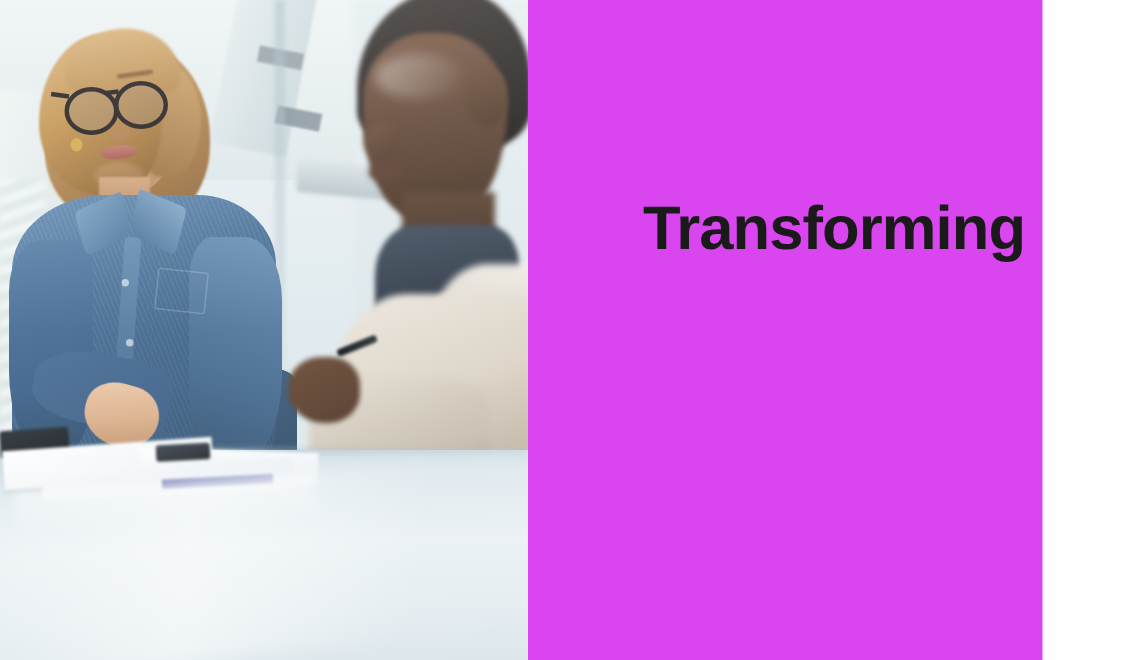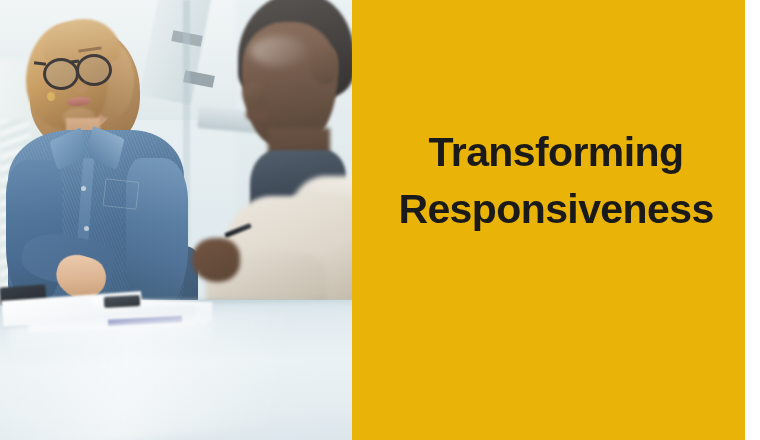--- a/index.html
+++ b/index.html
@@ -550,22 +550,22 @@
     position: absolute;
     inset: 0;
     background: linear-gradient(180deg, rgba(236,244,246,.18) 0%, rgba(198,216,222,.06) 50%, rgba(255,255,255,.14) 100%);
     pointer-events: none;
   }
 
   
   .content {
     position: absolute;
     left: 352px; top: 0;
-    width: 393px; height: 440px;
-    background: #eab308;
+    width: 343px; height: 440px;
+    background: #d946ef;
   }
 
   .headline {
     position: absolute;
     left: 0;
     top: 124px;
     width: 408px;
     text-align: center;
     font-family: "Liberation Sans Narrow", "Liberation Sans", sans-serif;
     font-weight: bold;
@@ -651,17 +651,16 @@
     <div class="t-reflect"></div>
     <div class="t-gloss"></div>
 
     <div class="ph-grade"></div>
   </div>
 
   <div class="content">
 
     <div class="headline">
       <span>Transforming</span>
-      <span>Responsiveness</span>
     </div>
 
   </div>
 </div>
 
 </body></html>

